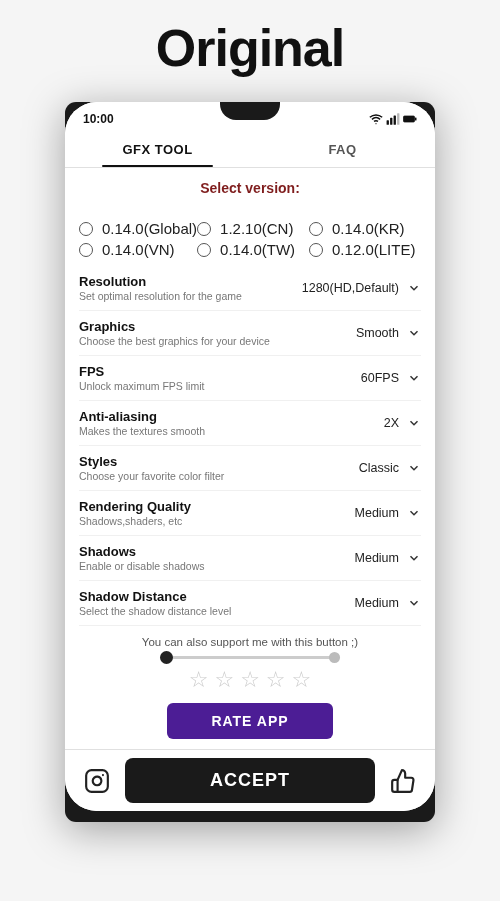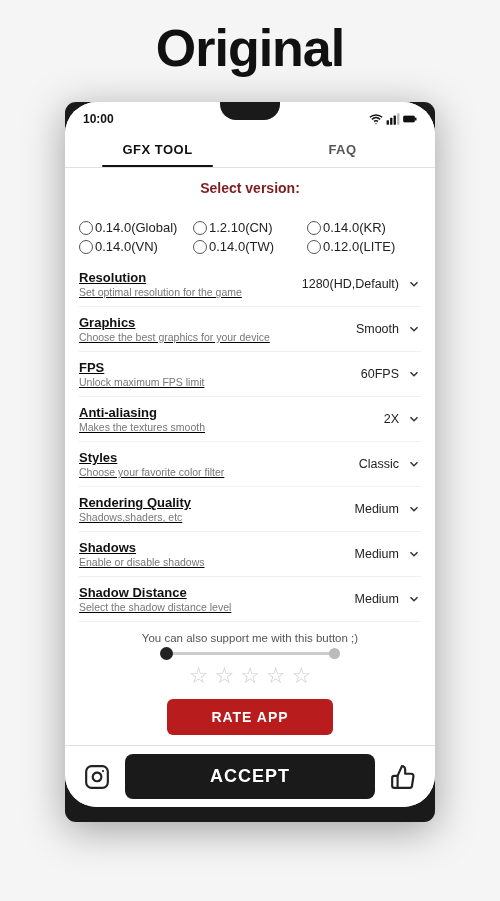--- a/index.html
+++ b/index.html
@@ -128,22 +128,22 @@
     }
     .version-grid {
       display: grid;
       grid-template-columns: 1fr 1fr 1fr;
       gap: 4px 0;
       margin-bottom: 2px;
     }
     .version-option {
       display: flex;
       align-items: center;
-      gap: 2px;
-      font-size: 13px;
+      gap: 9px;
+      font-size: 15px;
       color: #222;
       cursor: pointer;
     }
     .radio-circle {
       width: 14px;
       height: 14px;
       border-radius: 50%;
       border: 1.5px solid #555;
       display: inline-block;
       flex-shrink: 0;
@@ -155,21 +155,20 @@
     .setting-row {
       display: flex;
       align-items: center;
       justify-content: space-between;
       border-bottom: 1px solid #f0f0f0;
       padding: 8px 0;
     }
     .setting-label-group {
       flex: 1;
       padding-right: 10px;
-      text-decoration: underline;
     }
     .setting-label {
       font-size: 13px;
       font-weight: 700;
       color: #111;
       margin-bottom: 1px;
     }
     .setting-desc {
       font-size: 10.5px;
       color: #777;
@@ -234,21 +233,21 @@
       display: flex;
       justify-content: center;
       gap: 6px;
       margin-bottom: 10px;
     }
     .star {
       font-size: 22px;
       color: #ccc;
     }
     .rate-btn {
-      background: #b91c1c;
+      background: #4c1d95;
       color: #fff;
       border: none;
       border-radius: 6px;
       padding: 10px 44px;
       font-size: 14px;
       font-weight: 700;
       letter-spacing: 1px;
       cursor: pointer;
       margin-bottom: 6px;
     }

